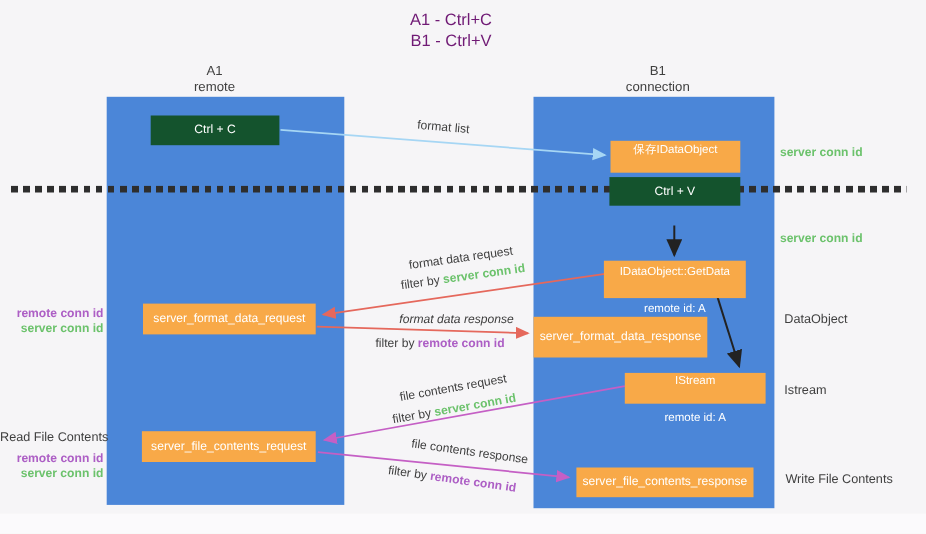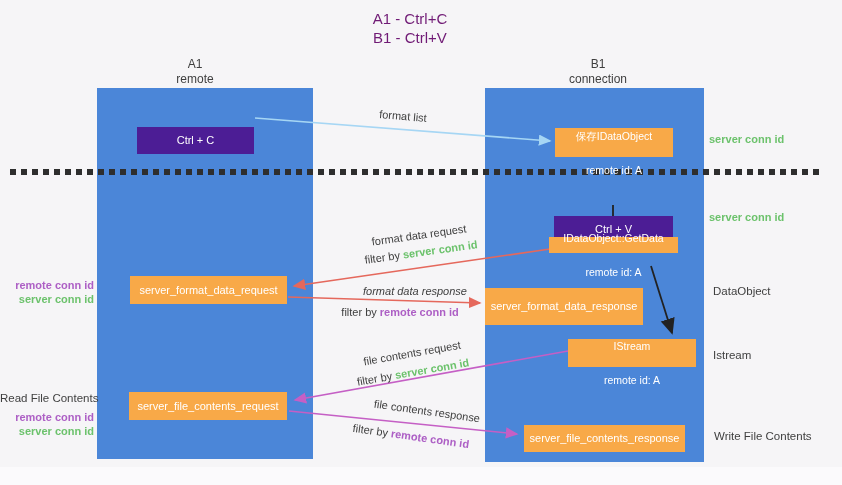--- a/index.html
+++ b/index.html
@@ -16,21 +16,21 @@
 
   .col-header { position:absolute; transform:translateX(-50%); text-align:center;
                 font-size:12px; line-height:15px; color:#3f3f3f; white-space:nowrap; }
 
   .dashed { position:absolute; left:10px; top:169px; width:814px; height:6px;
             background:repeating-linear-gradient(90deg,#2e2e2e 0 6px,transparent 6px 11px); }
 
   .box { position:absolute; display:flex; flex-direction:column; align-items:center; justify-content:center;
          color:#fff; text-align:center; font-size:11px; line-height:13px; white-space:nowrap; }
   .box.orange { background:#f8a948; }
-  .box.green  { background:#4c1d95;margin-top:22px; }
+  .box.green  { background:#14532d; }
   .box .sub { font-size:10.5px;margin-top:21px; }
 
   .arrows { position:absolute; left:0; top:0; pointer-events:none; }
 
   .lbl { position:absolute; white-space:nowrap; font-size:11px; color:#3e3e3e;
          transform:translate(-50%,-50%) rotate(var(--r,0deg)); }
   .conn-green  { color:#6cc26c; font-weight:bold; }
   .conn-purple { color:#ad5fc5; font-weight:bold; }
 
   .side-left { position:absolute; left:0; width:94px; text-align:right;
@@ -89,25 +89,25 @@
 
   <div class="box green" style="left:137px; top:105px; width:117px; height:27px;">
     <span>Ctrl + C</span>
   </div>
 
   <div class="box orange" style="left:555px; top:128px; width:118px; height:29px;">
     <span class="sub">保存IDataObject</span>
     <span class="sub">remote id: A</span>
   </div>
 
-  <div class="box green" style="left:554px; top:194px; width:119px; height:26px;">
+  <div class="box green" style="left:554px; top:161px; width:119px; height:26px;">
     <span>Ctrl + V</span>
   </div>
 
-  <div class="box orange" style="left:549px; top:237px; width:129px; height:16px;">
+  <div class="box orange" style="left:549px; top:237px; width:129px; height:34px;">
     <span class="sub">IDataObject::GetData</span>
     <span class="sub">remote id: A</span>
   </div>
 
   <div class="box orange" style="left:130px; top:276px; width:157px; height:28px;">
     <span>server_format_data_request</span>
   </div>
 
   <div class="box orange" style="left:485px; top:288px; width:158px; height:37px;">
     <span>server_format_data_response</span>

